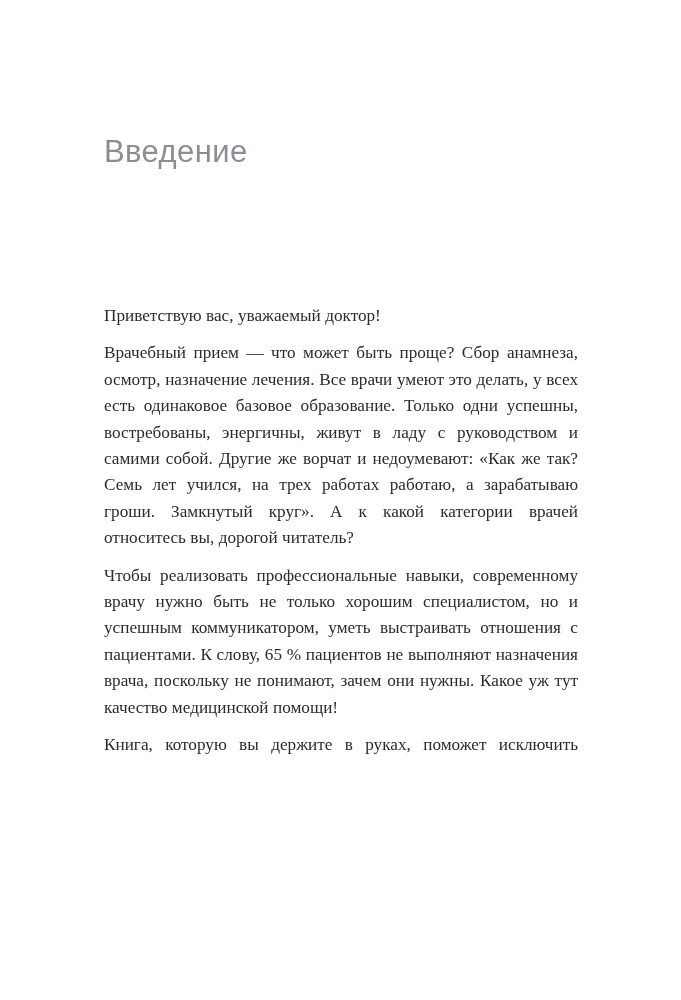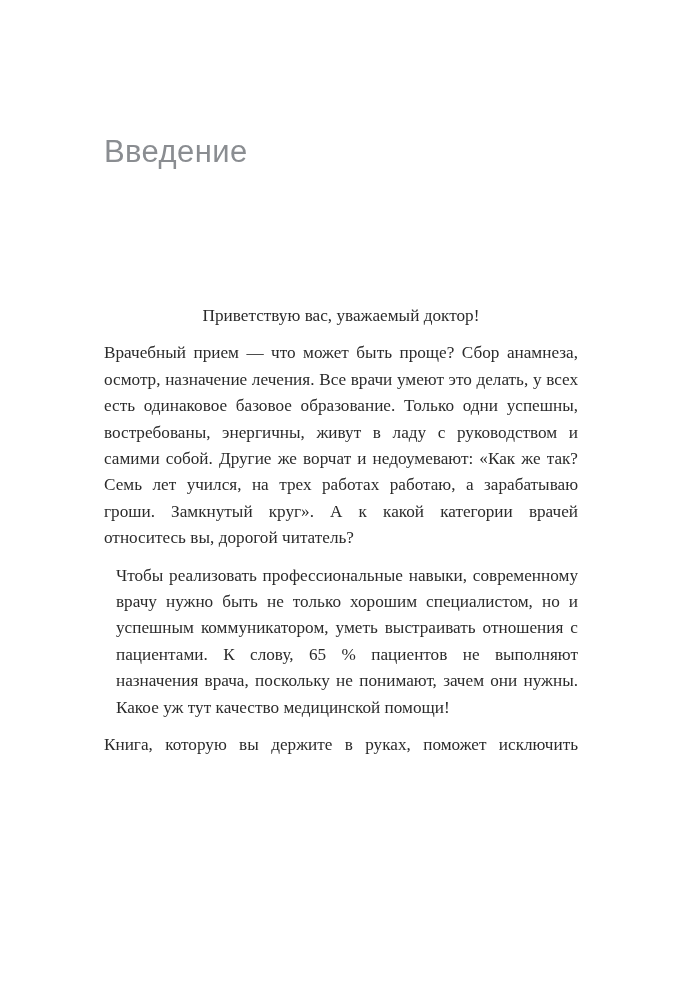--- a/index.html
+++ b/index.html
@@ -51,35 +51,35 @@
     hyphens: manual;
     word-spacing: 0.1px;
   }
 
   .body-paragraph:last-child {
     margin-bottom: 12px;
   }
 
   
   .body-paragraph.single-line {
-    text-align: center;
+    text-align: left;
   }
 </style>
 </head>
 <body>
 
 <div class="page" style="background: rgb(255, 255, 255);">
 
   <h1 class="chapter-heading" style="color: rgb(138, 141, 145);">Введение</h1>
 
   <div class="body-text">
 
     <p class="body-paragraph single-line" style="color: rgb(43, 43, 43);">Приветствую вас, уважаемый доктор!</p>
 
     <p class="body-paragraph" style="color: rgb(43, 43, 43);">Врачебный прием — что может быть проще? Сбор анам­неза, осмотр, назначение лечения. Все врачи умеют это делать, у всех есть одинаковое базовое образование. Толь­ко одни успешны, востребованы, энергичны, живут в ладу с руководством и самими собой. Другие же ворчат и недо­умевают: «Как же так? Семь лет учился, на трех работах работаю, а зарабатываю гроши. Замкнутый круг». А к ка­кой категории врачей относитесь вы, дорогой читатель?</p>
 
-    <p class="body-paragraph" style="color: rgb(43, 43, 43); margin-left: 12px;">Чтобы реализовать профессиональные навыки, совре­менному врачу нужно быть не только хорошим специа­листом, но и успешным коммуникатором, уметь выстра­ивать отношения с пациентами. К слову, 65 % пациентов не выполняют назначения врача, поскольку не понимают, зачем они нужны. Какое уж тут качество медицинской помощи!</p>
+    <p class="body-paragraph" style="color: rgb(43, 43, 43);">Чтобы реализовать профессиональные навыки, совре­менному врачу нужно быть не только хорошим специа­листом, но и успешным коммуникатором, уметь выстра­ивать отношения с пациентами. К слову, 65 % пациентов не выполняют назначения врача, поскольку не понимают, зачем они нужны. Какое уж тут качество медицинской помощи!</p>
 
     <p class="body-paragraph" style="color: rgb(43, 43, 43);">Книга, которую вы держите в руках, поможет исключить ошибки в отношениях с пациентами, даст конкретные инструменты для построения эффективной коммуника­ции. Кроме того, алгоритм мотивационной консультации, изложенный на ее страницах, позволит добиться психоло­гической готовности пациента следовать рекомендациям, ведущим к единственной верной цели — выздоровлению.</p>
 
   </div>
 
 </div>
 
 </body></html>

